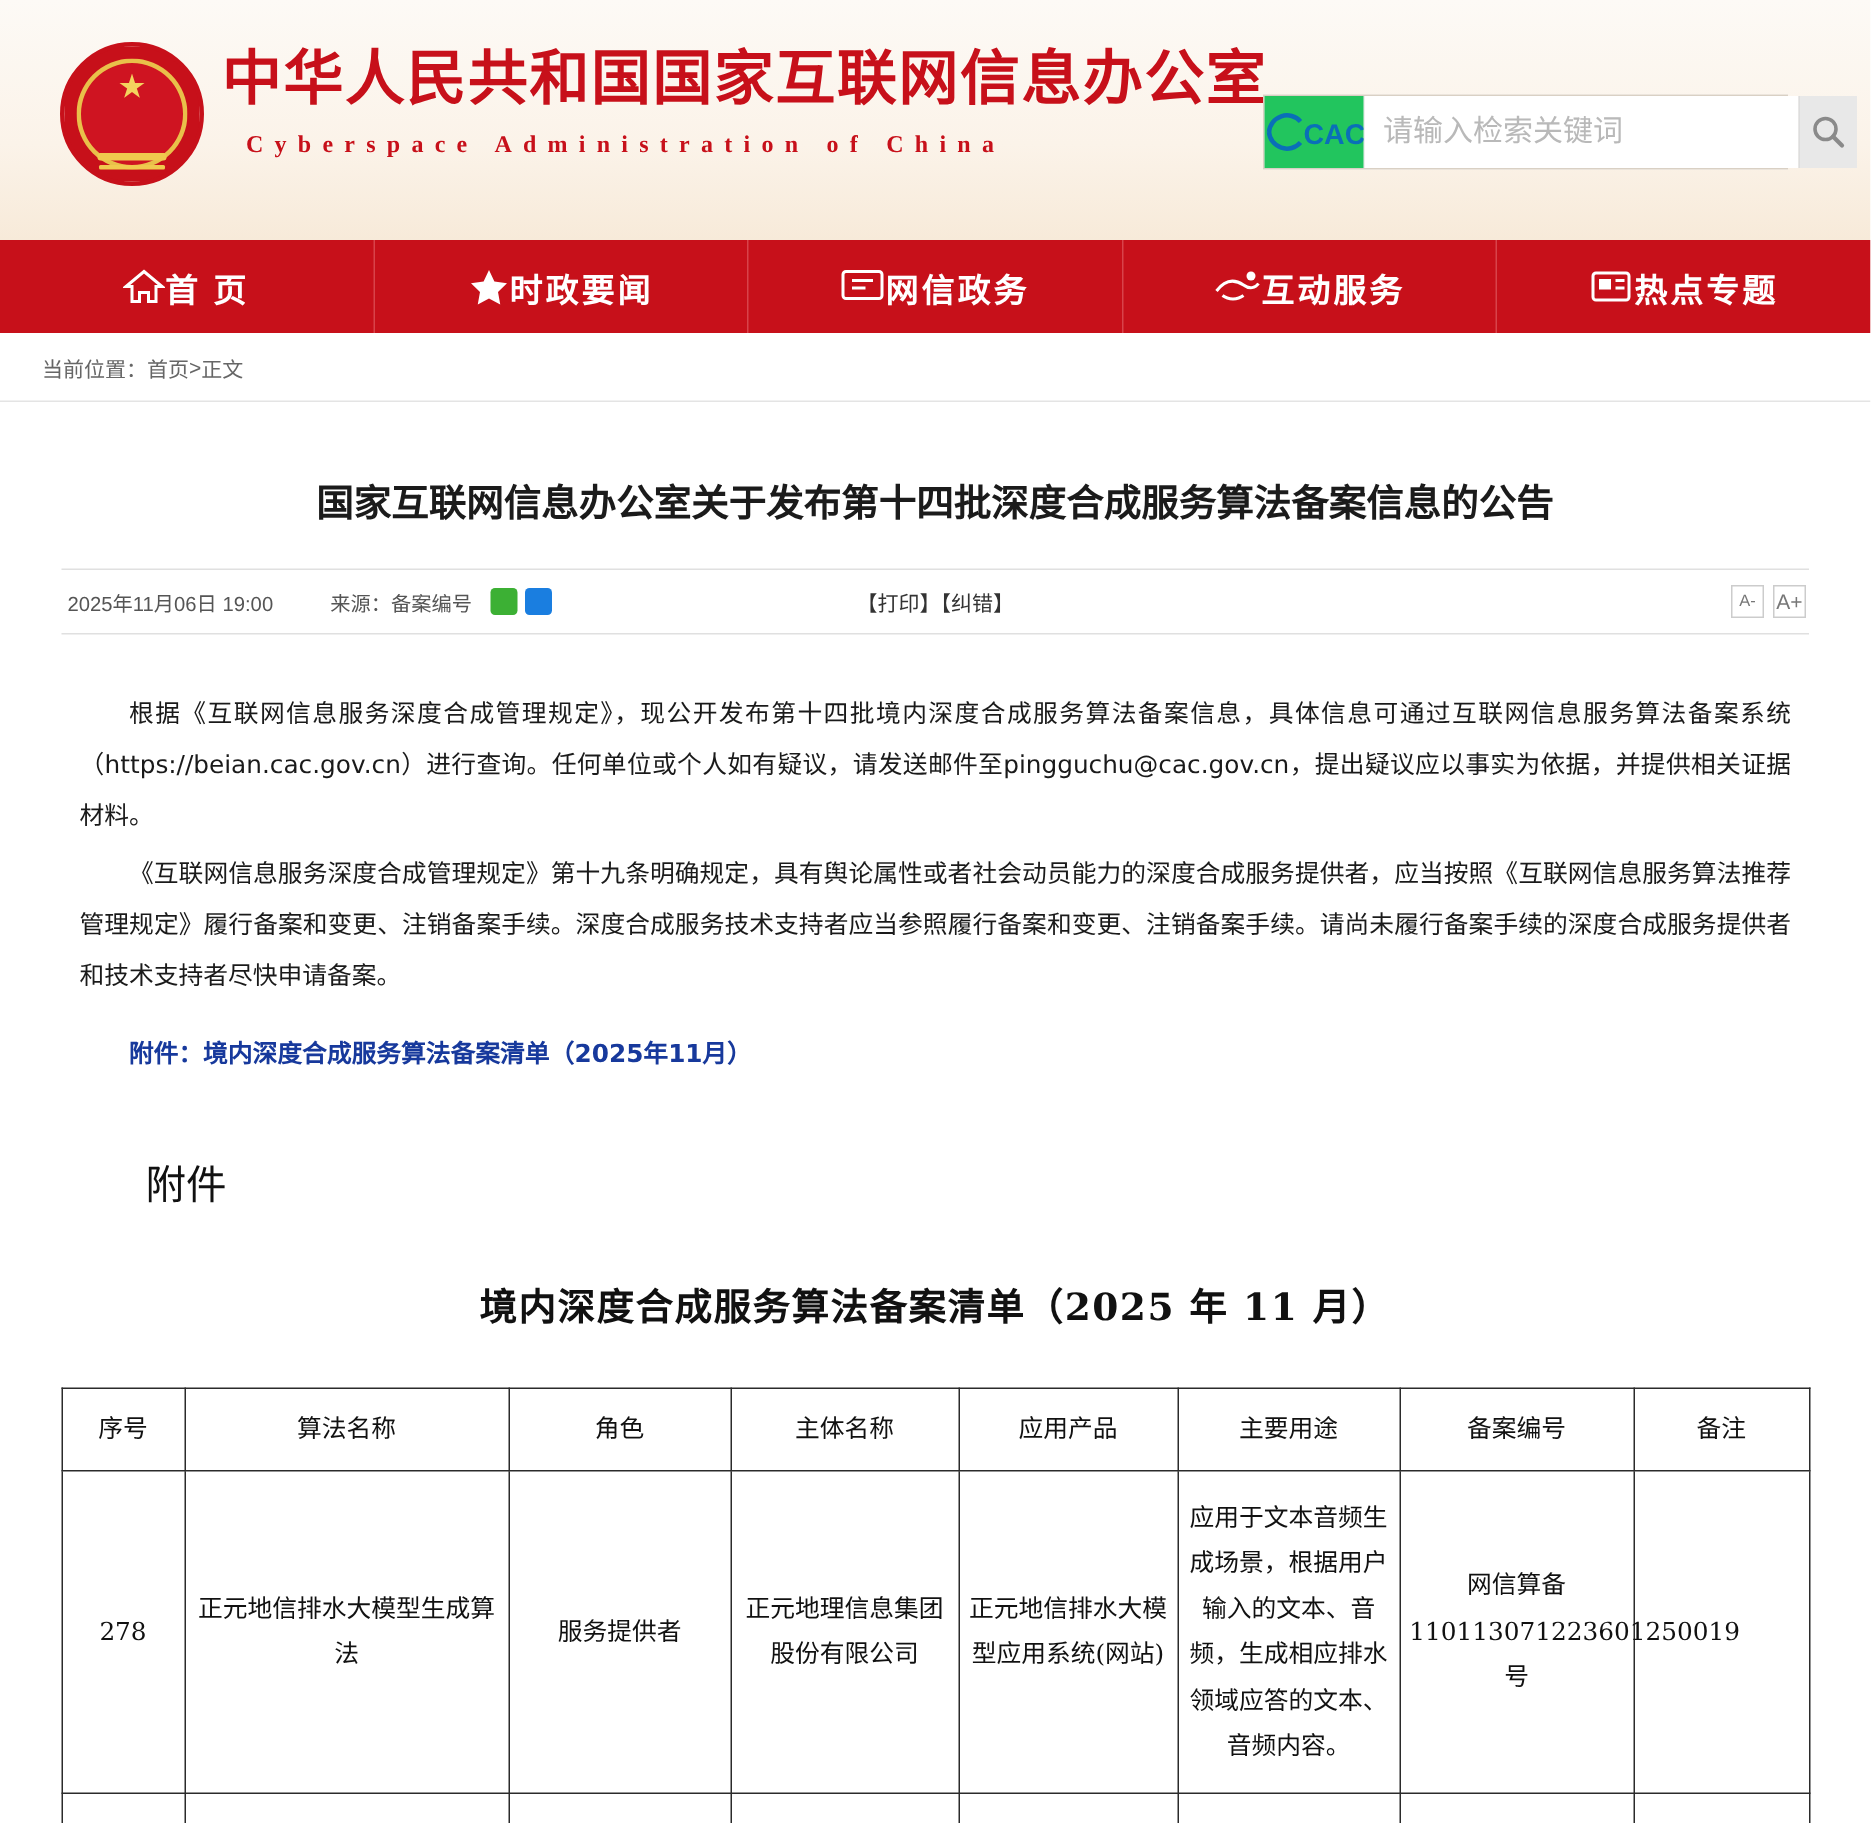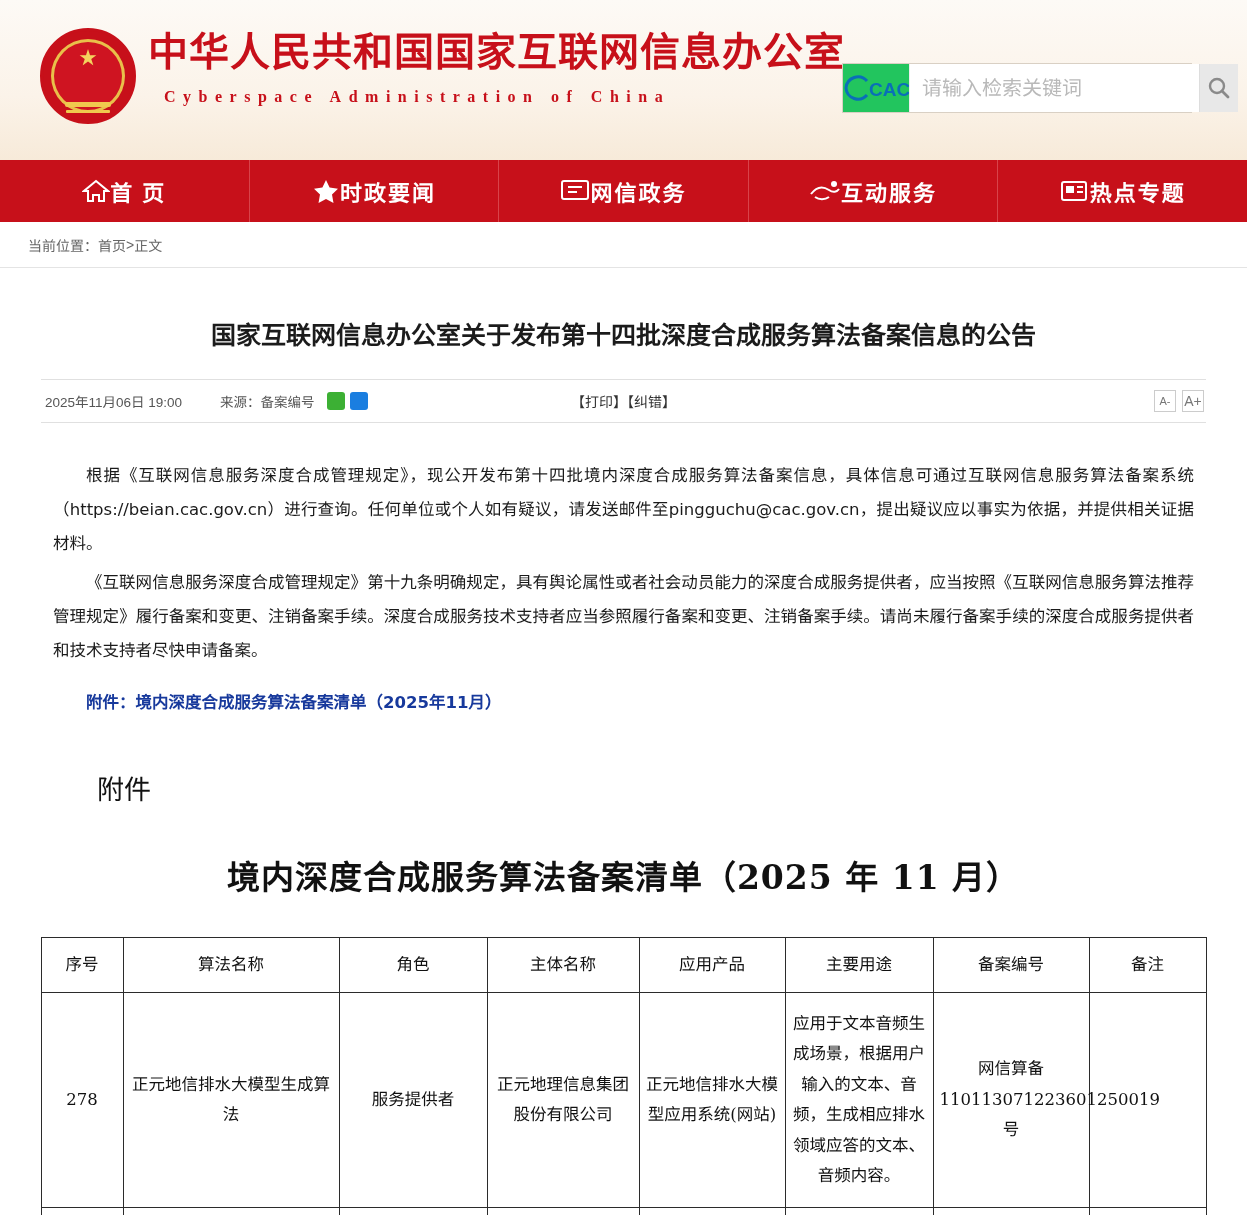--- a/index.html
+++ b/index.html
@@ -171,21 +171,21 @@
   .attach-head {
     margin-top: 48px;
     padding-left: 56px;
     font-size: 27px;
     color: #111;
     font-family: "DejaVu Serif", "Liberation Serif", serif;
   }
   .attach-title {
     margin-top: 44px;
     text-align: center;
-    font-size: 33px;
+    font-size: 25px;
     font-weight: 700;
     color: #111;
     font-family: "DejaVu Serif", "Liberation Serif", serif;
     letter-spacing: 1px;
   }
 
   table.reg {
     width: 1165px;
     margin: 38px auto 0 auto;
     border-collapse: collapse;

